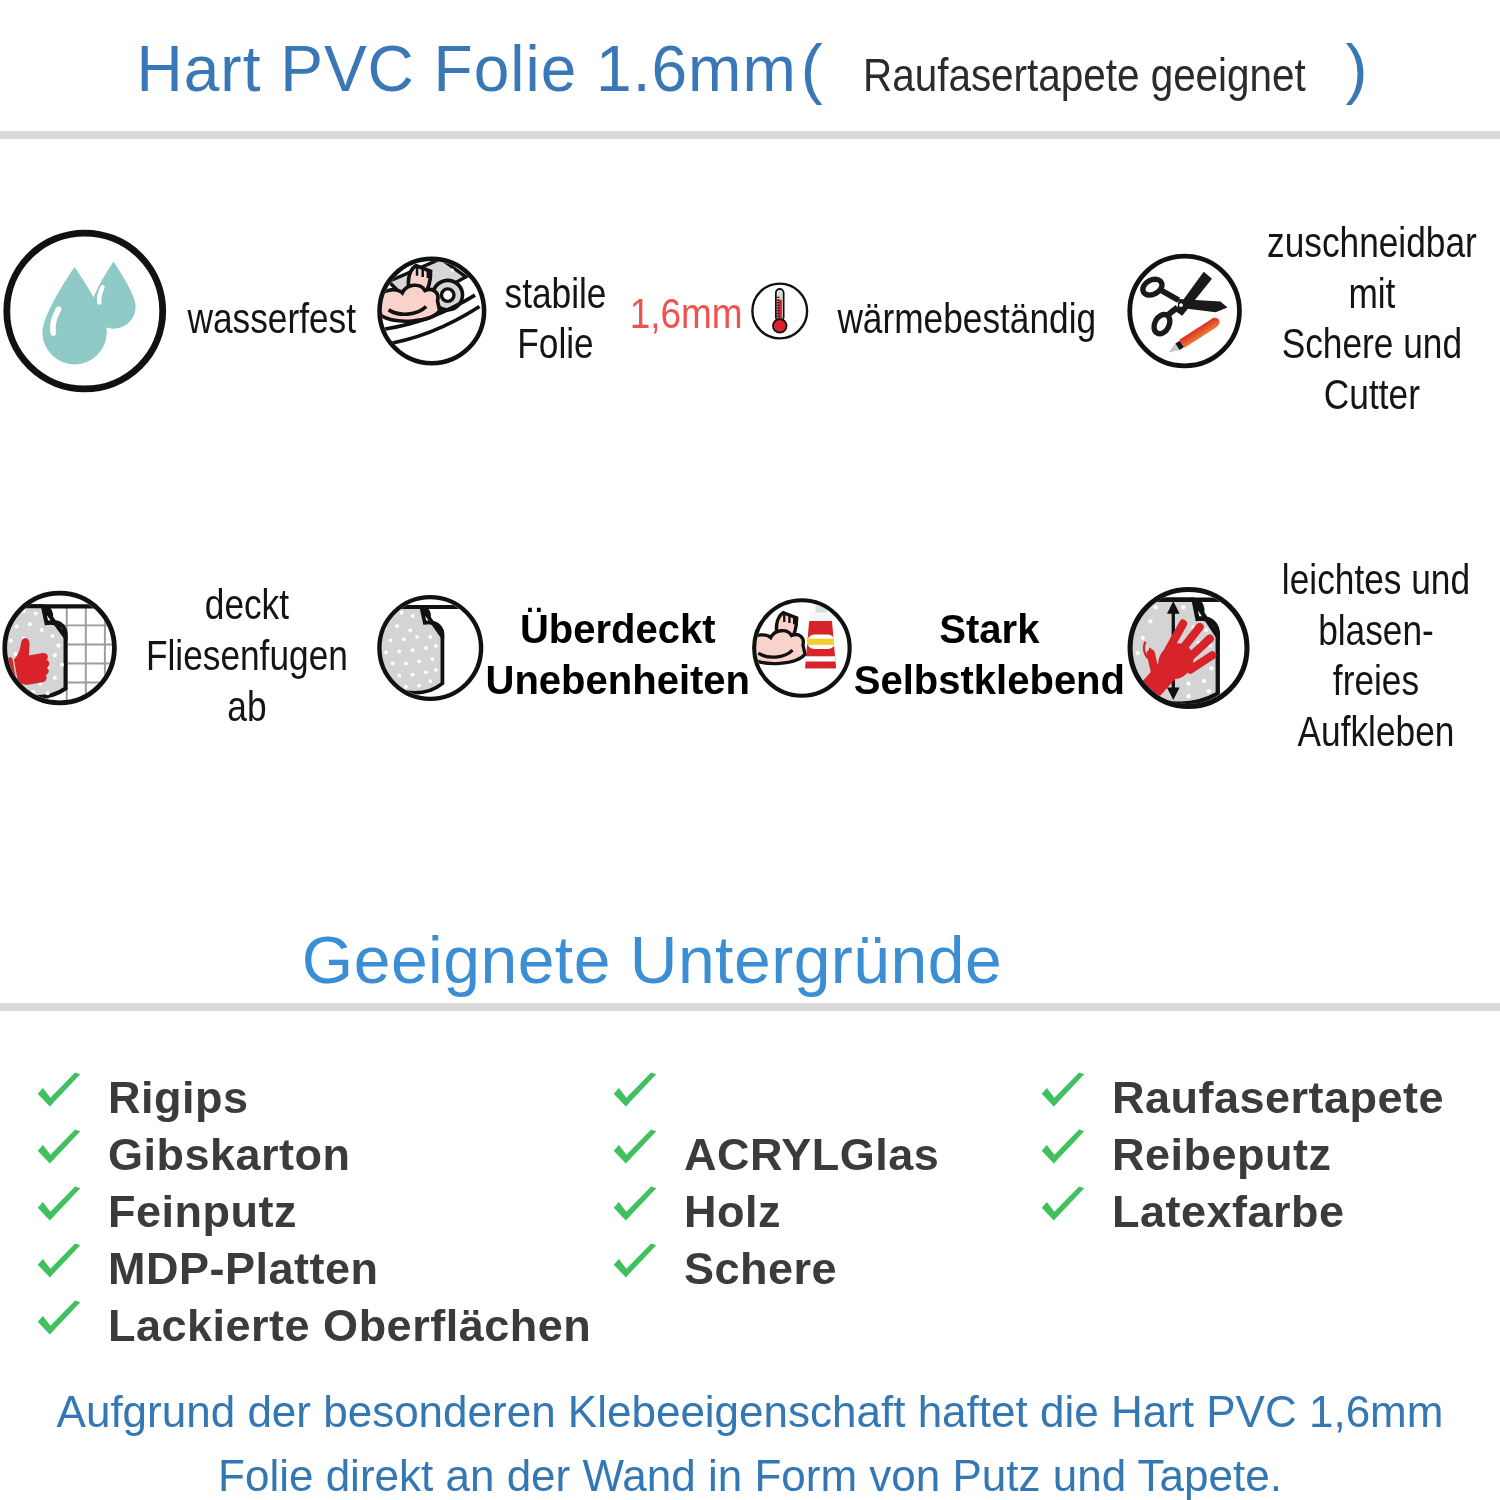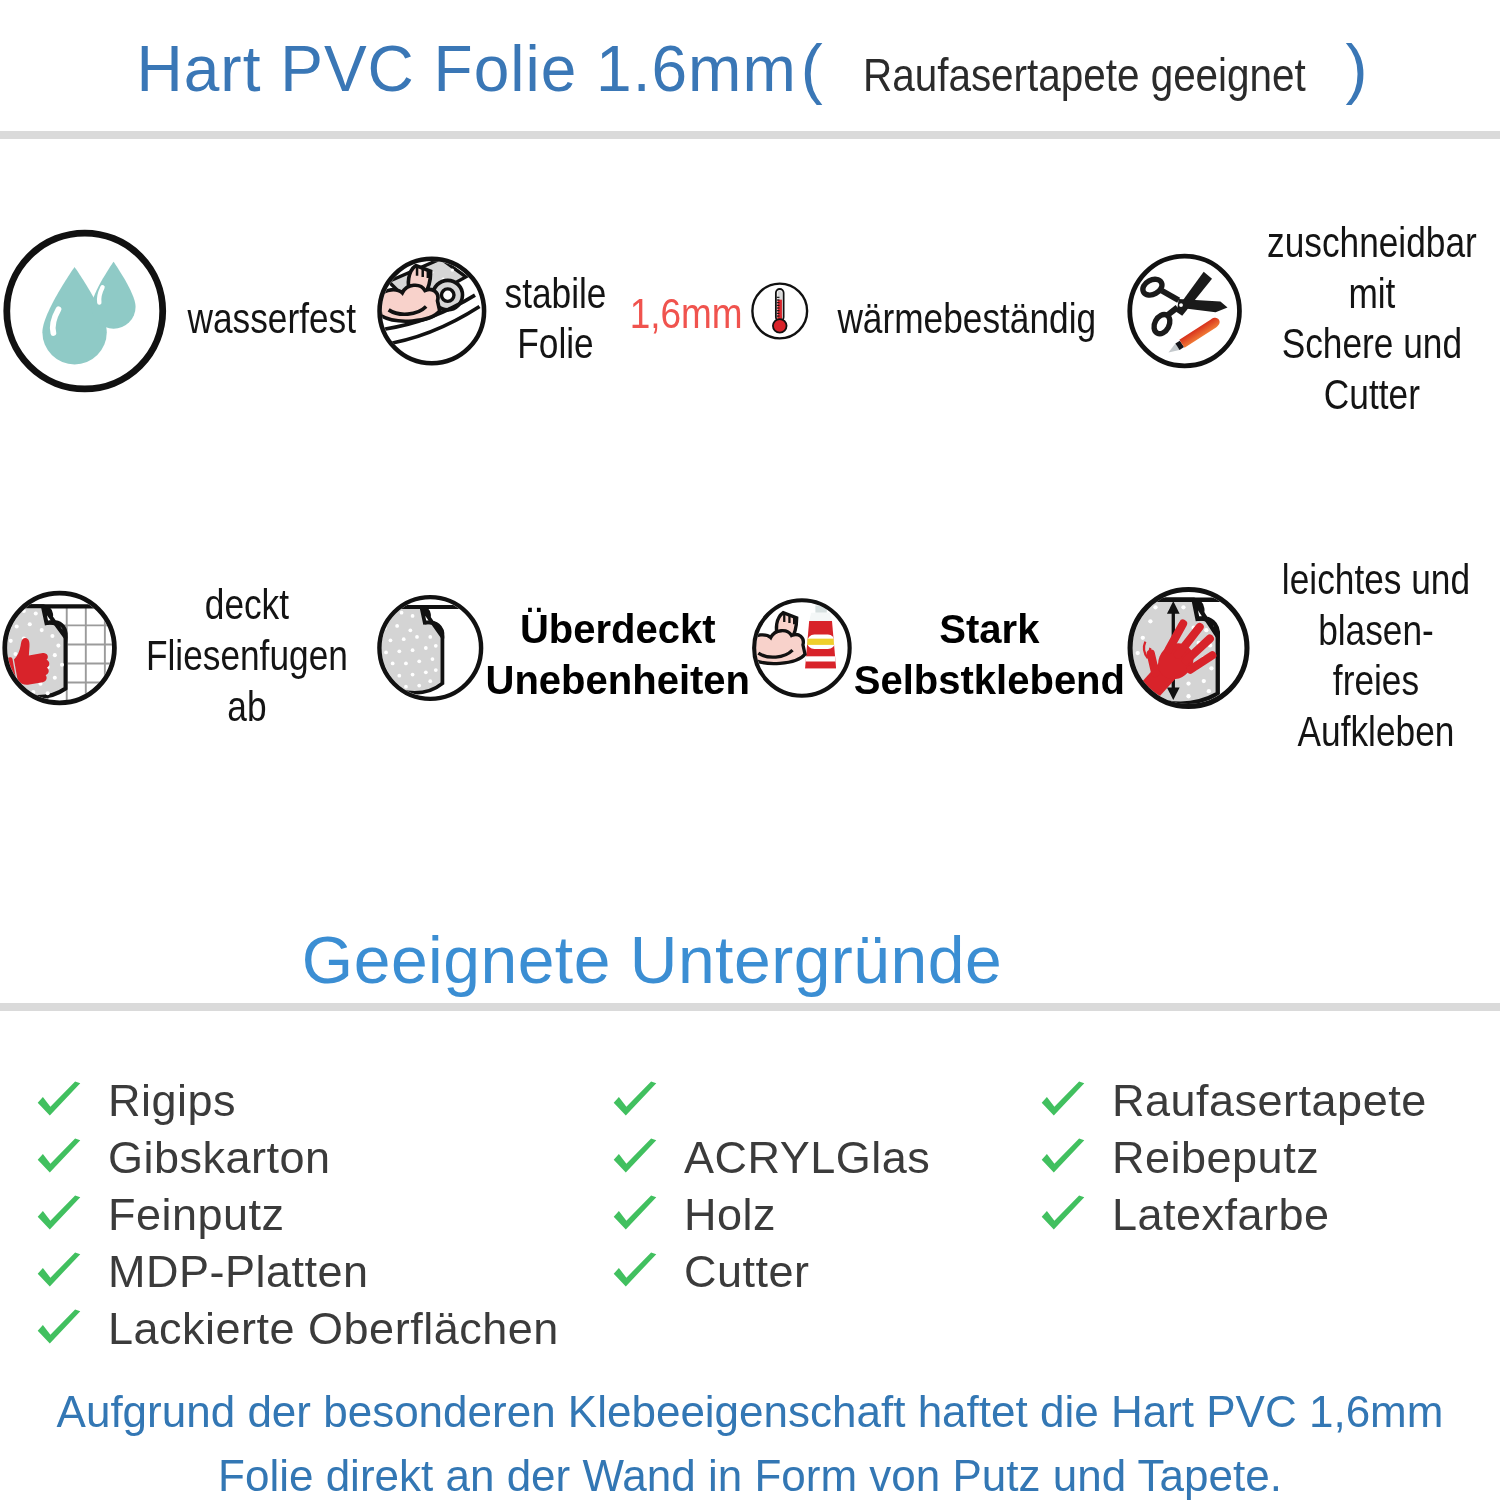--- a/index.html
+++ b/index.html
@@ -31,21 +31,21 @@
   .feat-sub{margin-top:6px;font-size:42px;color:#F0534E;transform:scaleX(0.88);transform-origin:50% 0;}
 
   
   .surf-heading{position:absolute;top:922px;left:0;width:1304px;text-align:center;
                 font-size:66px;color:#3B8ED3;letter-spacing:0.5px;}
   .surfaces{position:absolute;top:1072px;left:0;width:1500px;height:290px;}
   .surf-col{position:absolute;top:0;}
   .surf-col.c1{left:36px;}
   .surf-col.c2{left:612px;}
   .surf-col.c3{left:1040px;}
-  .check-row{display:flex;align-items:center;height:57px;}
+  .check-row{display:flex;height:57px;font-weight:bold;}
   .check-row svg{width:46px;height:40px;margin-right:26px;flex:none;}
   .check-text{font-size:45px;color:#3B3B3B;letter-spacing:0.5px;white-space:nowrap;}
 
   
   .footer{position:absolute;top:1380px;left:0;width:1500px;text-align:center;
           font-size:44px;color:#3377B4;line-height:1.45;}
 </style>
 </head>
 <body>
 
@@ -419,21 +419,21 @@
       <div class="check-row">
         <svg viewBox="0 0 40 34">
             <polygon points="1.5,18.5 12,29.5 38.5,1.5 34,0 12.5,22 6,13.5" fill="#41C05F"></polygon>
           </svg>
         <span class="check-text">Holz</span>
       </div>
       <div class="check-row">
         <svg viewBox="0 0 40 34">
             <polygon points="1.5,18.5 12,29.5 38.5,1.5 34,0 12.5,22 6,13.5" fill="#41C05F"></polygon>
           </svg>
-        <span class="check-text">Cutter</span>
+        <span class="check-text">Schere</span>
       </div>
     </div>
 
     <div class="surf-col c3">
       <div class="check-row">
         <svg viewBox="0 0 40 34">
             <polygon points="1.5,18.5 12,29.5 38.5,1.5 34,0 12.5,22 6,13.5" fill="#41C05F"></polygon>
           </svg>
         <span class="check-text">Raufasertapete</span>
       </div>

